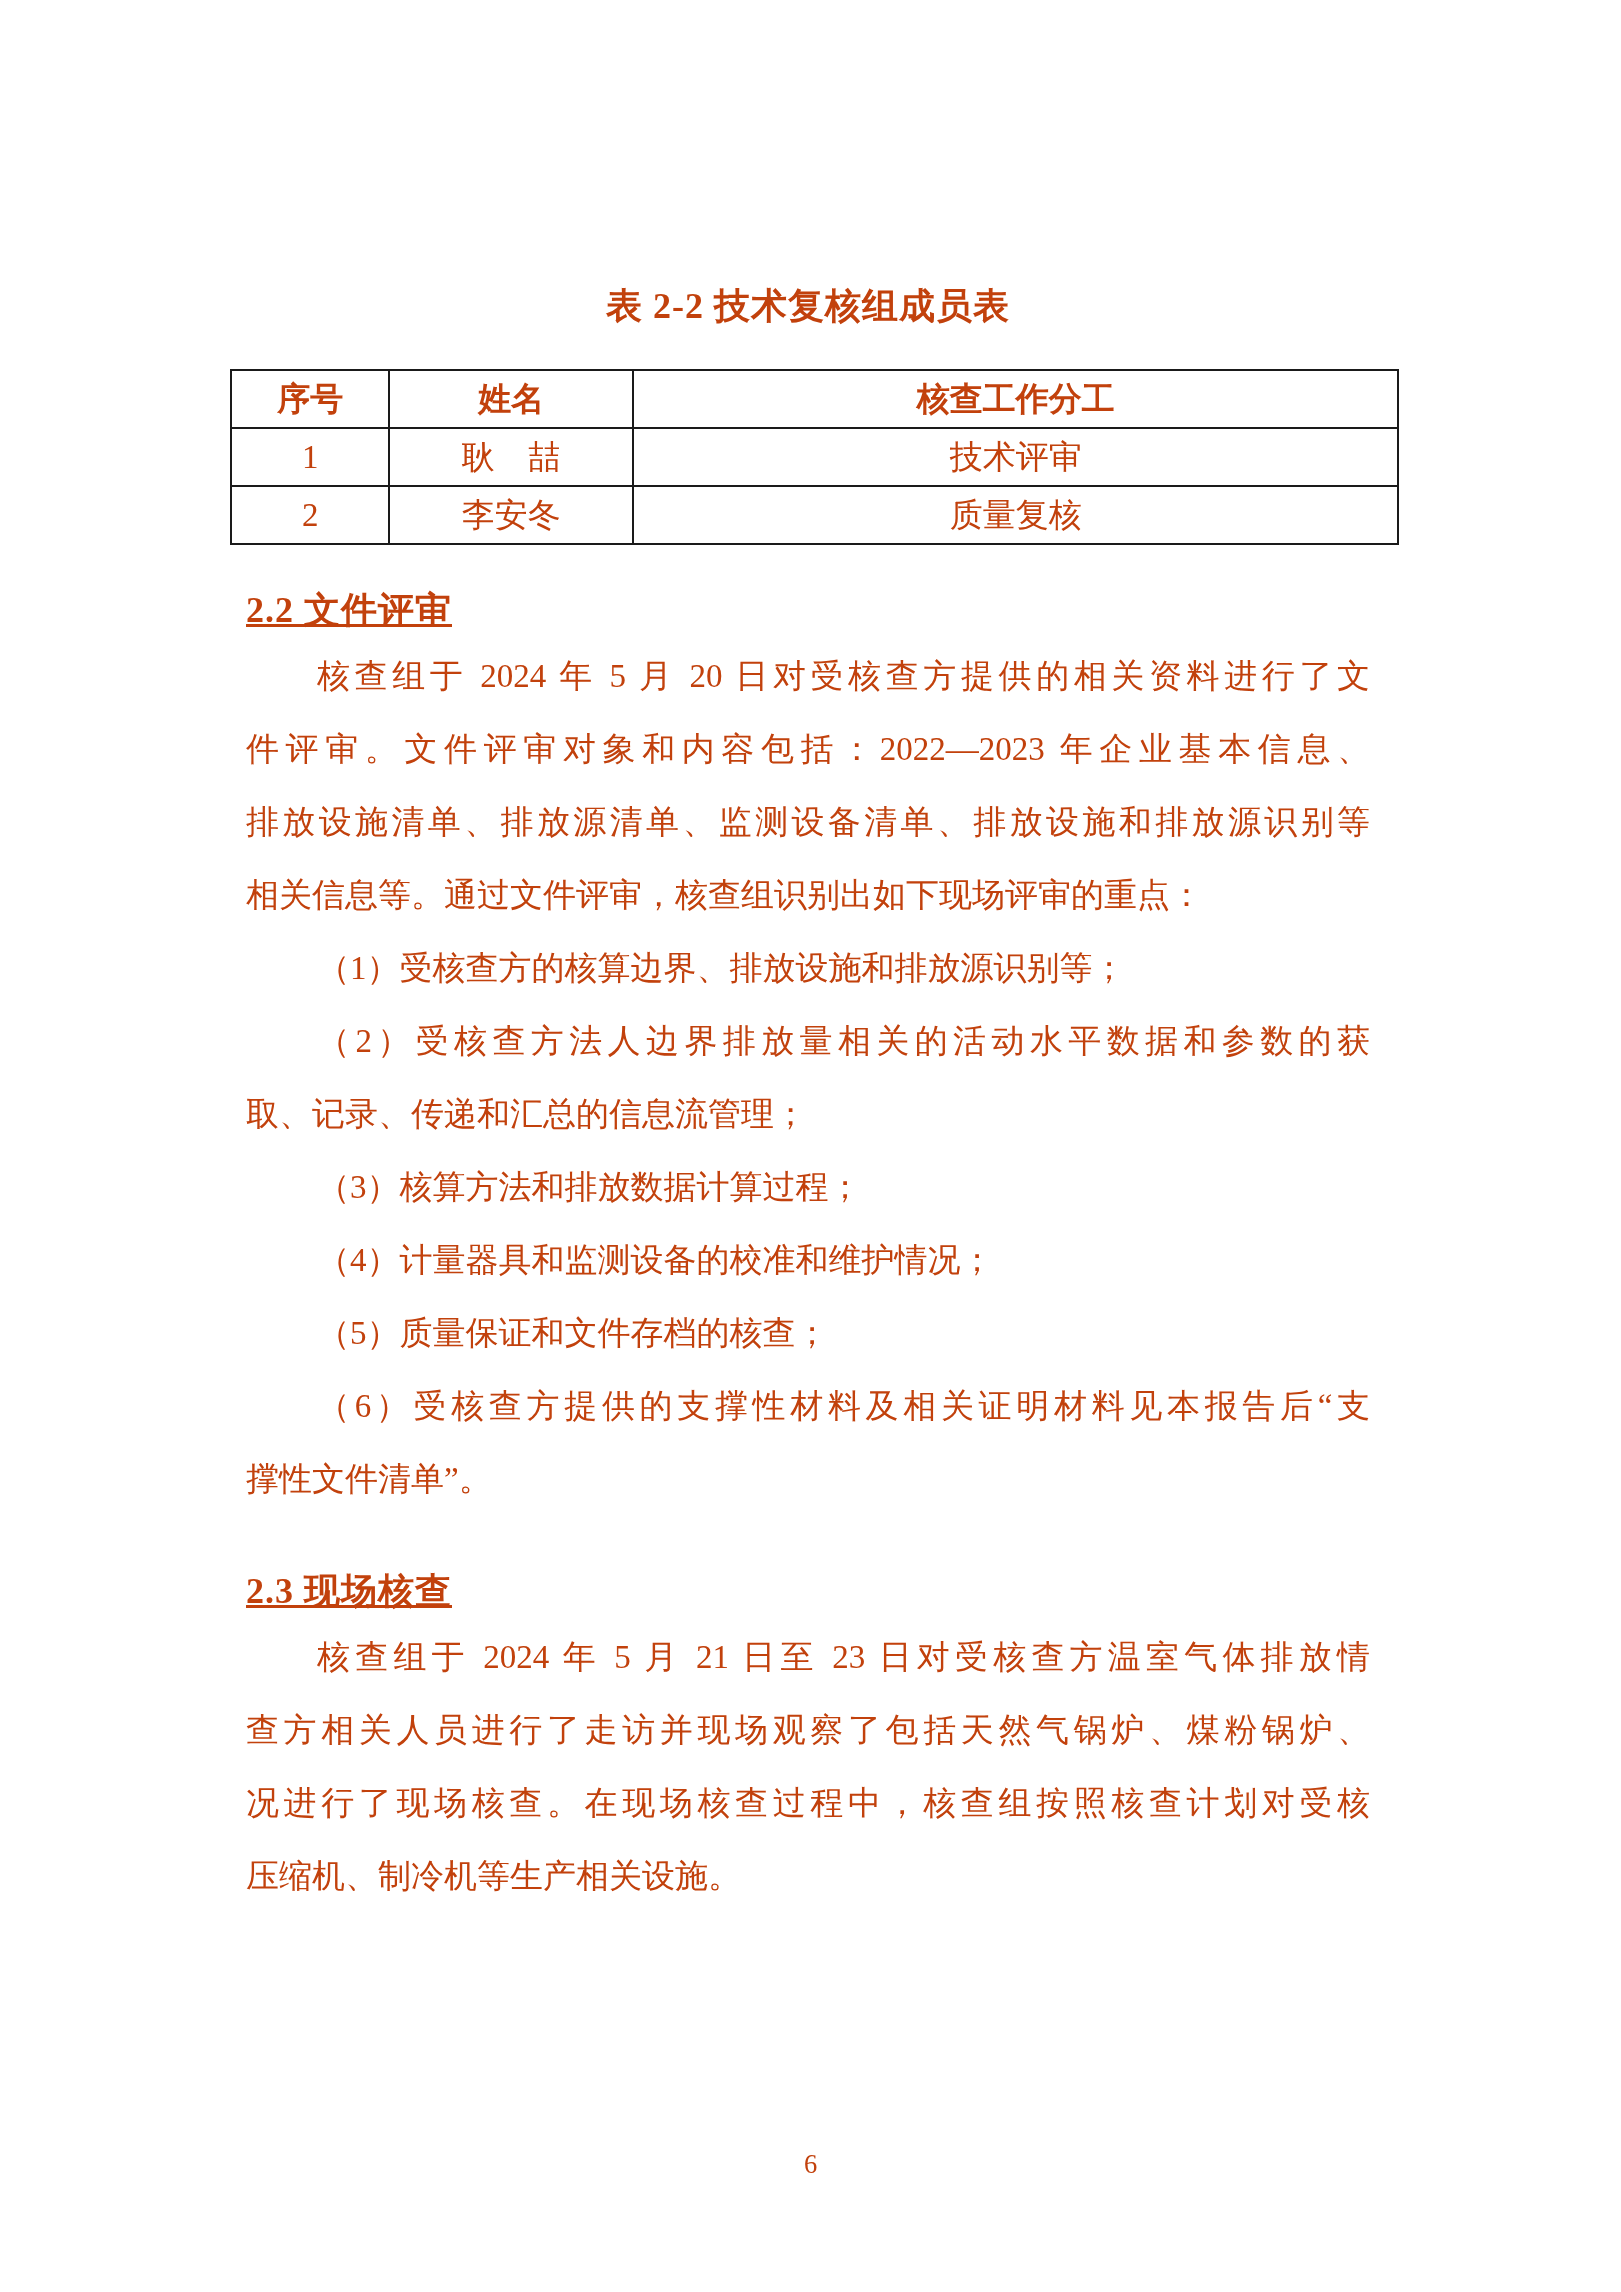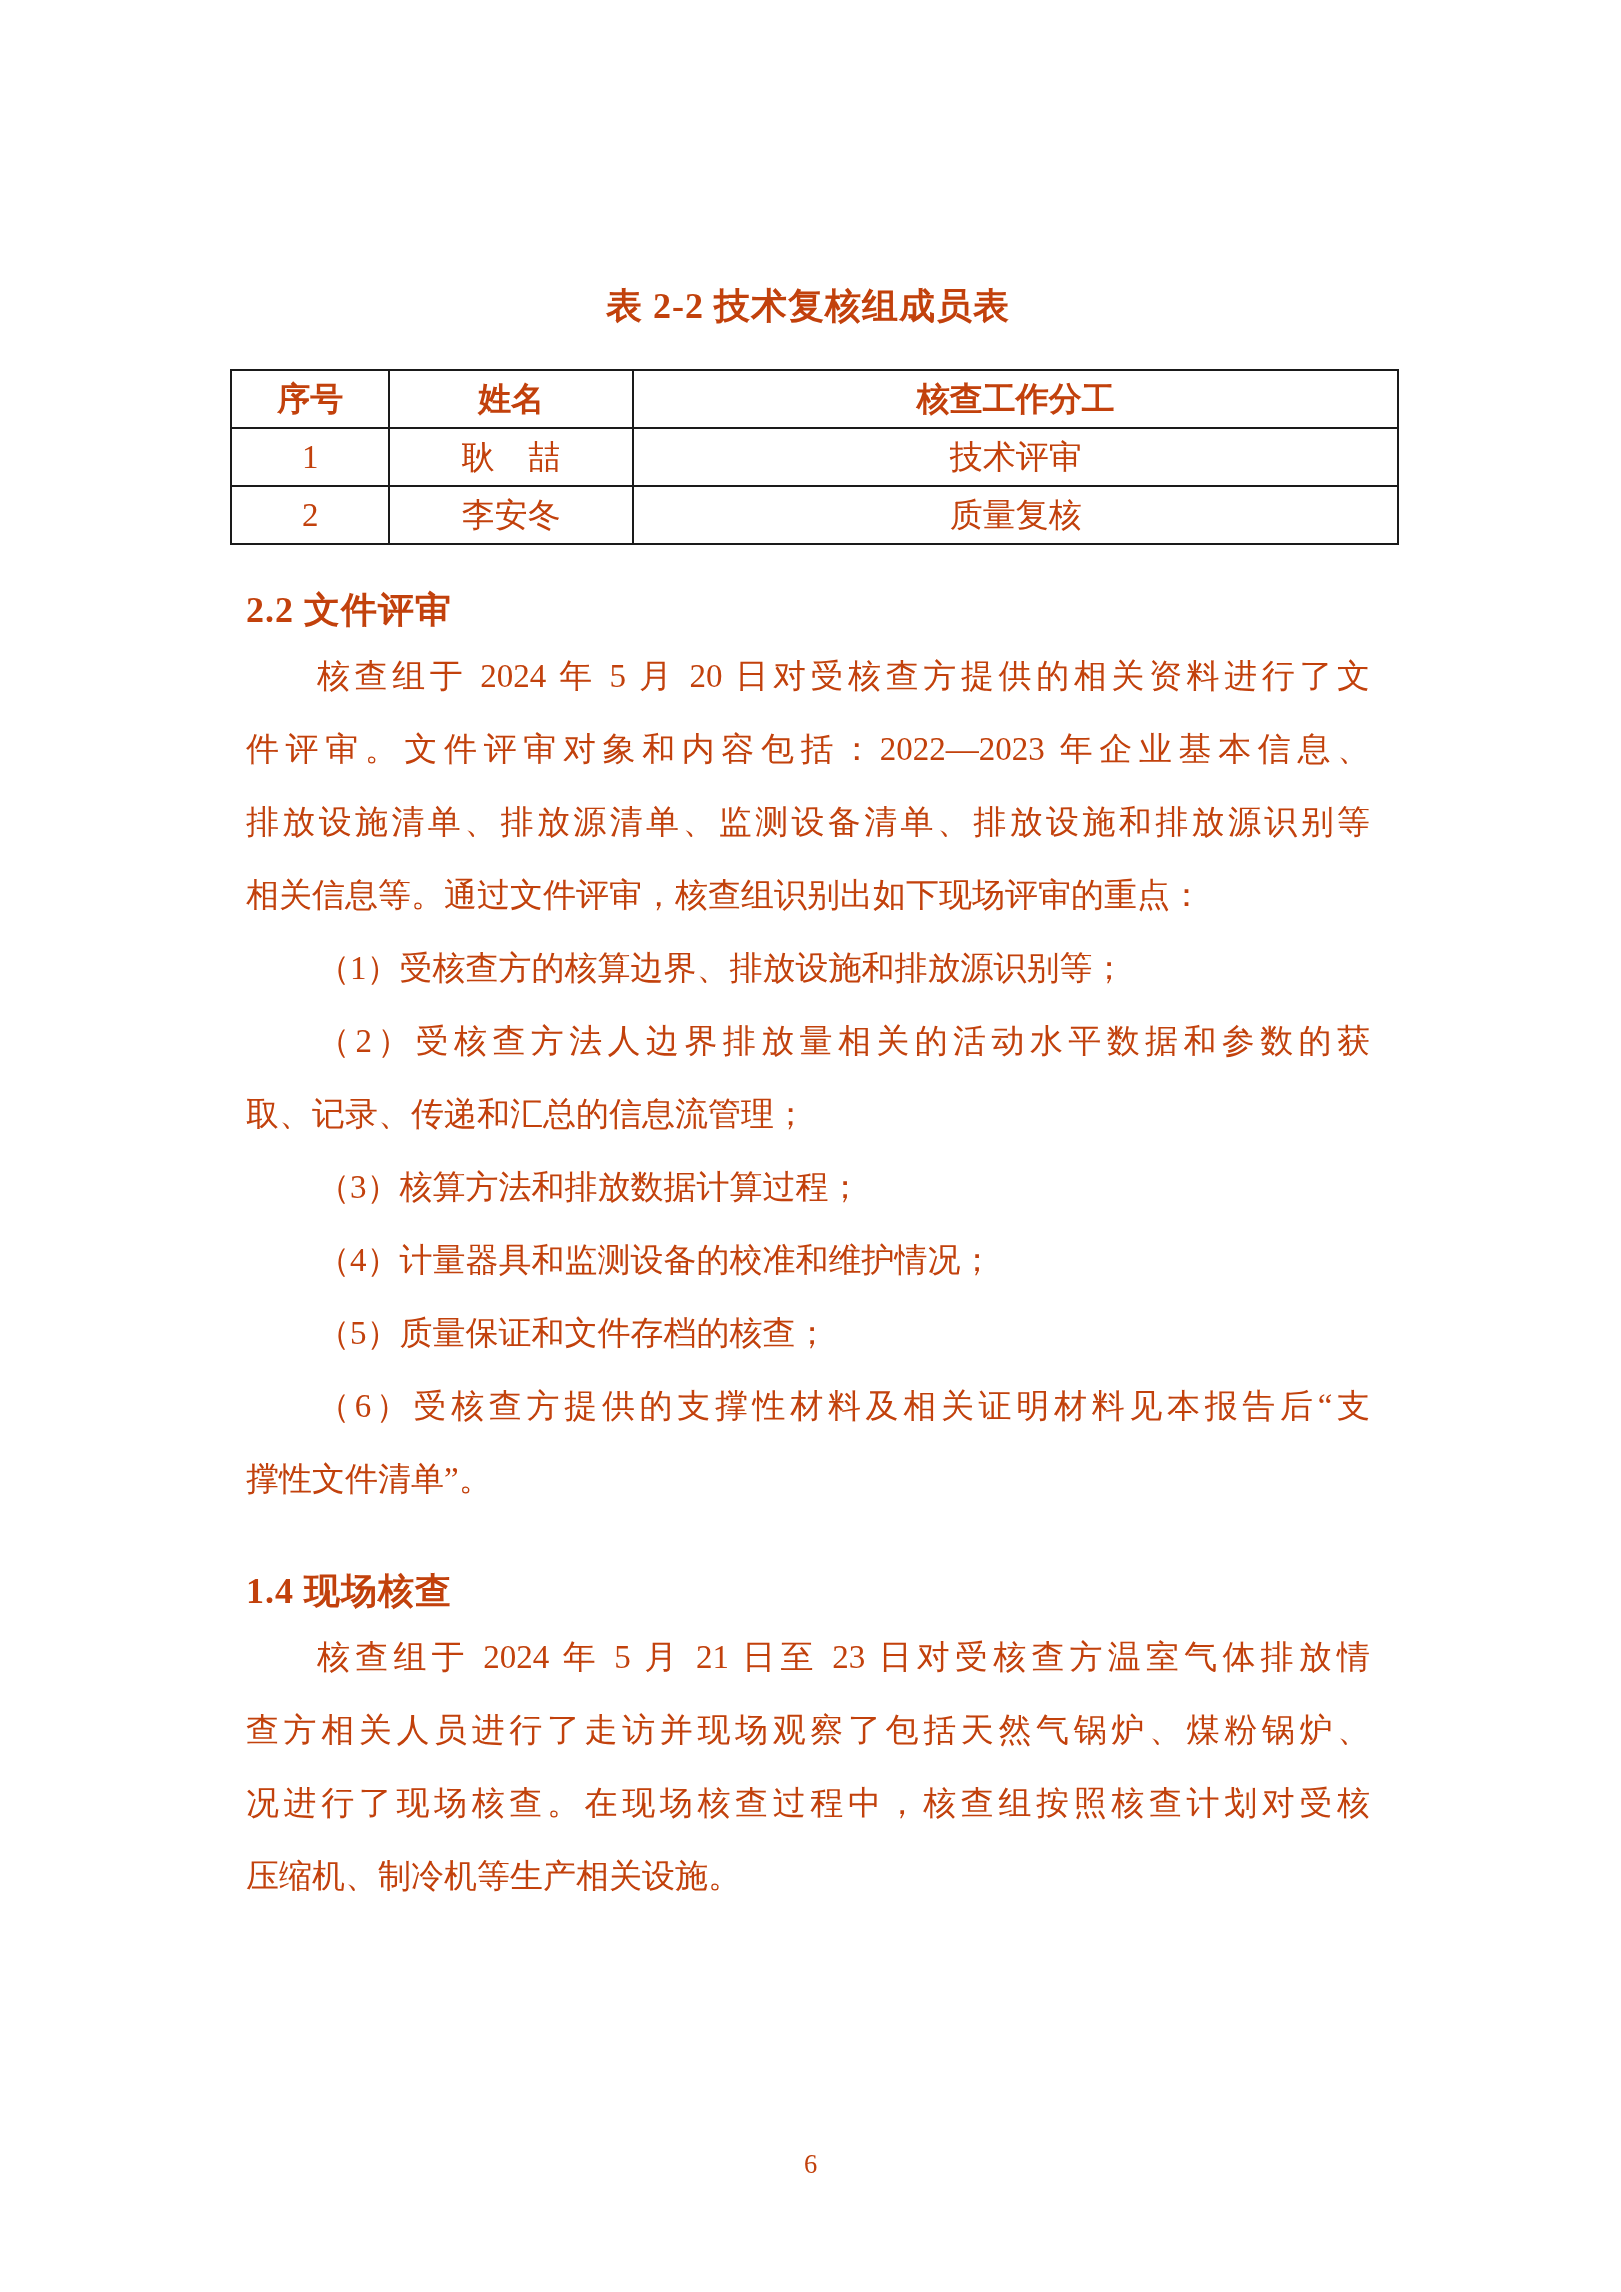--- a/index.html
+++ b/index.html
@@ -44,20 +44,21 @@
   col.c-no   { width: 158px; }
   col.c-name { width: 244px; }
   col.c-role { width: 765px; }
 
   h2.sec {
     font-size: 36px;
     font-weight: bold;
     line-height: 49px;
     margin: 41px 0 0 0;
     letter-spacing: 1px;
+    text-decoration: underline;
   }
   h2.sec.second { margin-top: 51px; }
 
   .para { margin: 4.9px 0 0 0; }
   .para.items { margin-top: 0; }
   .ln {
     font-size: 33px;
     line-height: 73px;
     height: 73px;
     white-space: nowrap;
@@ -124,21 +125,21 @@
     <div class="ln indent">（1）受核查方的核算边界、排放设施和排放源识别等；</div>
     <div class="ln fill indent">（2）受核查方法人边界排放量相关的活动水平数据和参数的获</div>
     <div class="ln">取、记录、传递和汇总的信息流管理；</div>
     <div class="ln indent">（3）核算方法和排放数据计算过程；</div>
     <div class="ln indent">（4）计量器具和监测设备的校准和维护情况；</div>
     <div class="ln indent">（5）质量保证和文件存档的核查；</div>
     <div class="ln fill indent">（6）受核查方提供的支撑性材料及相关证明材料见本报告后“支</div>
     <div class="ln">撑性文件清单”。</div>
   </div>
 
-  <h2 class="sec second">1.4 现场核查</h2>
+  <h2 class="sec second">2.3 现场核查</h2>
 
   <div class="para">
     <div class="ln fill indent">核查组于 2024 年 5 月 21 日至 23 日对受核查方温室气体排放情</div>
     <div class="ln fill">查方相关人员进行了走访并现场观察了包括天然气锅炉、煤粉锅炉、</div>
     <div class="ln fill">况进行了现场核查。在现场核查过程中，核查组按照核查计划对受核</div>
     <div class="ln">压缩机、制冷机等生产相关设施。</div>
   </div>
 
   <div class="pageno">6</div>
 

